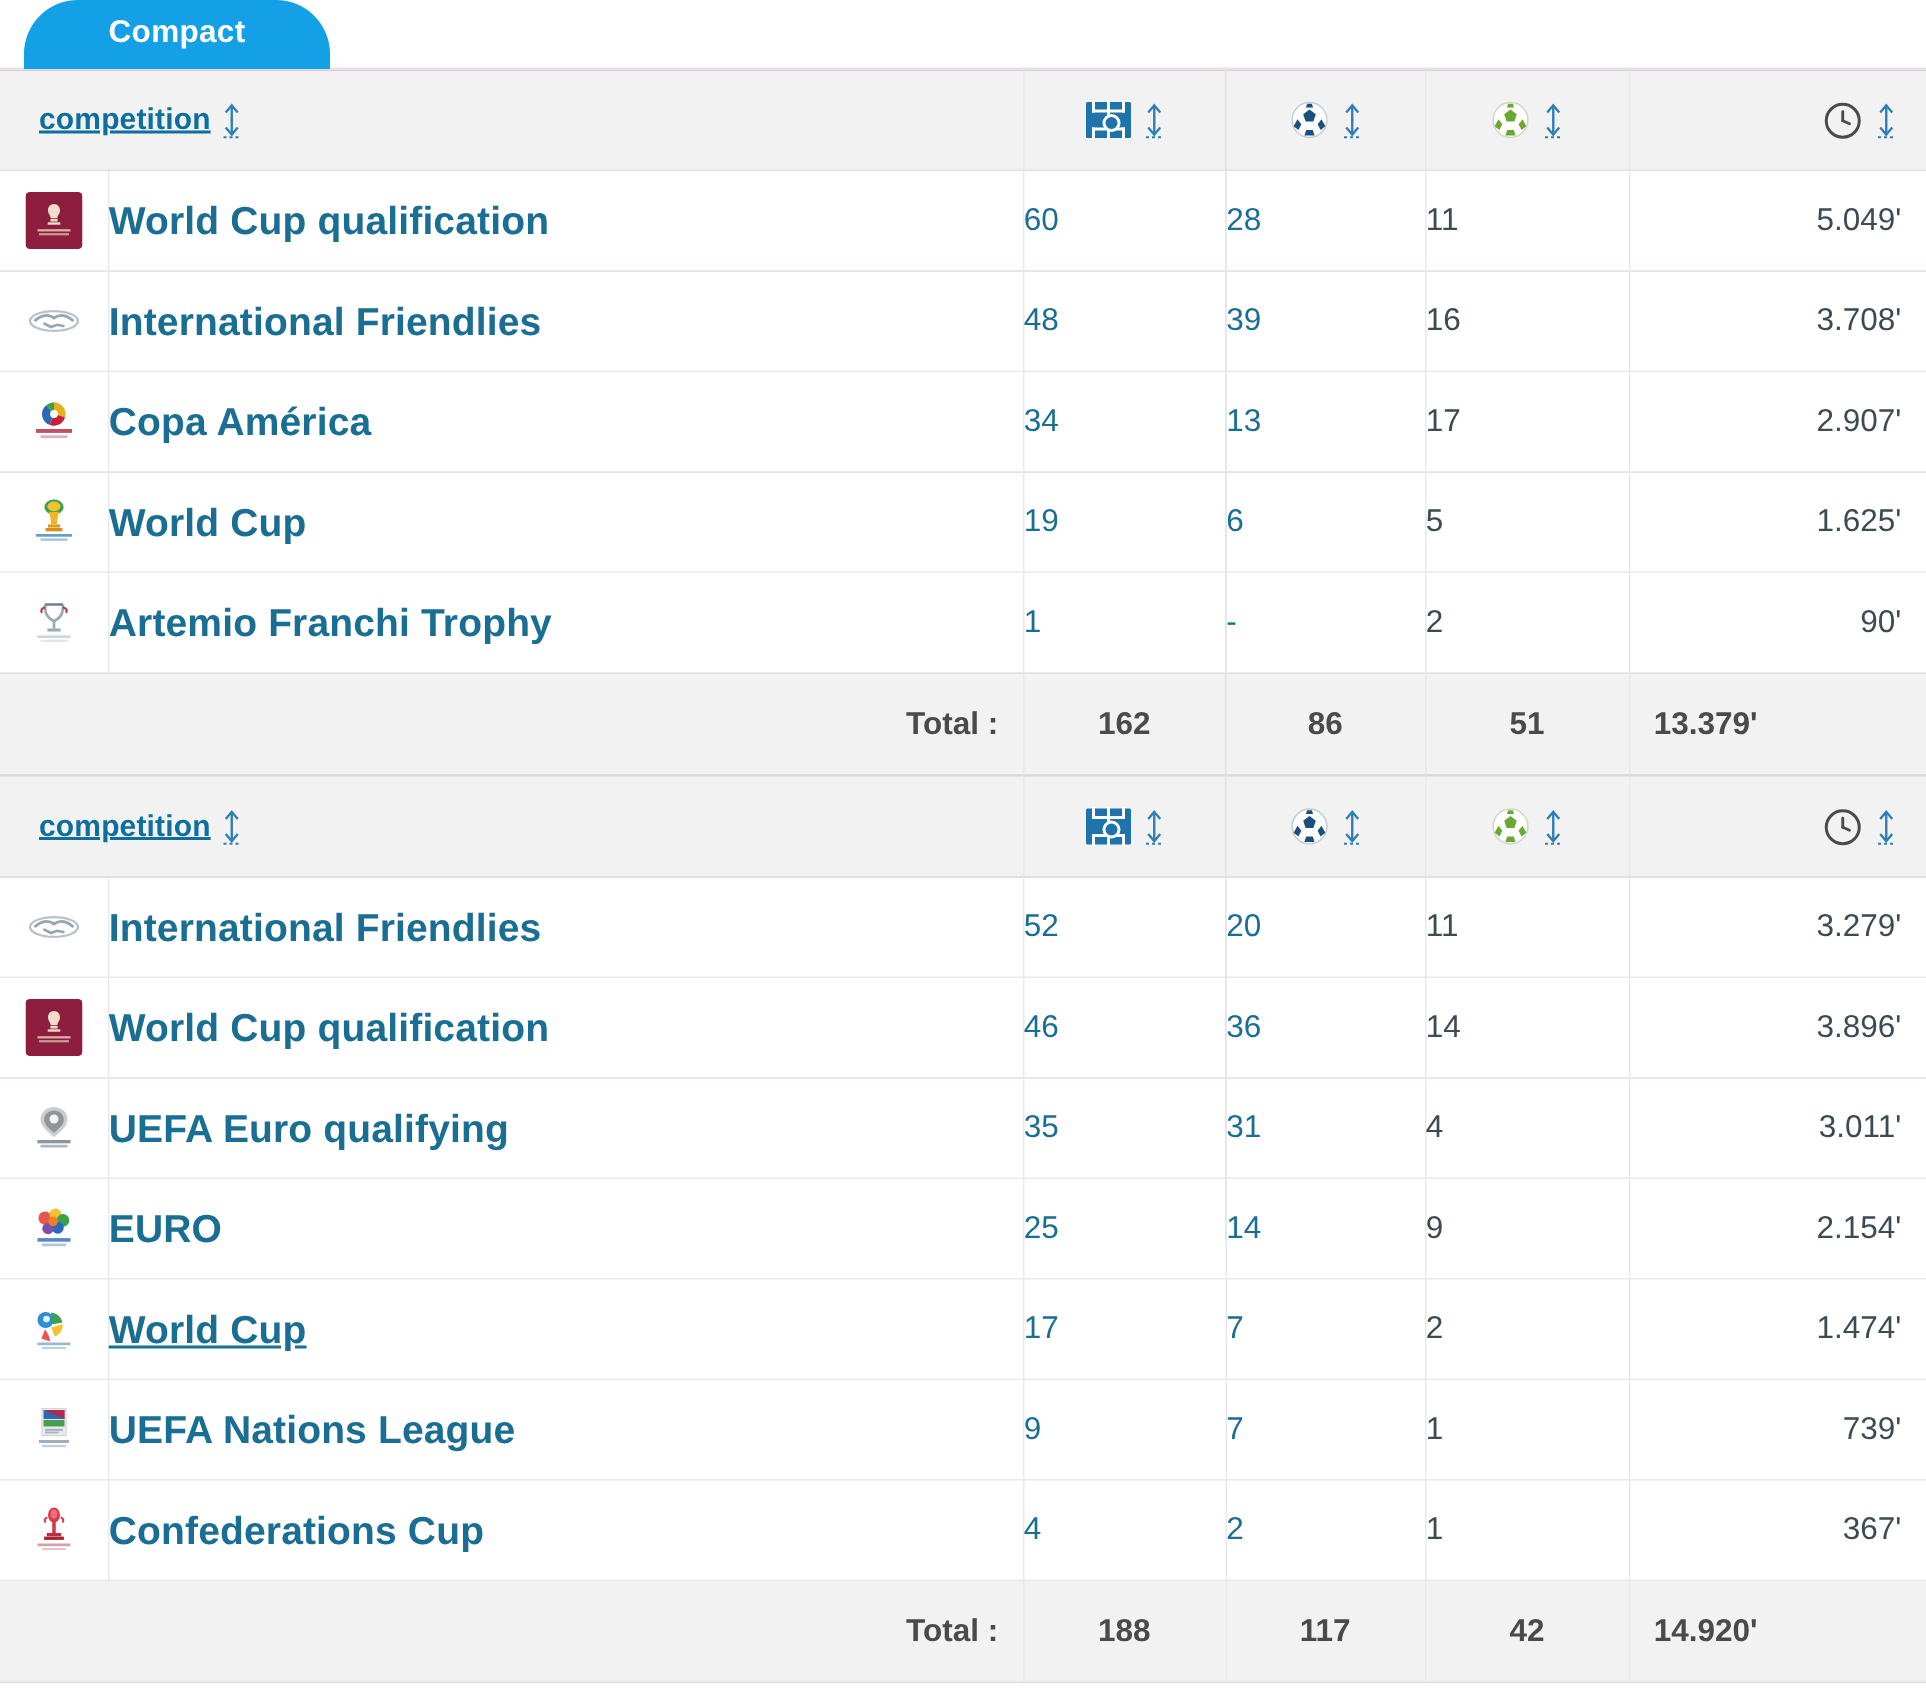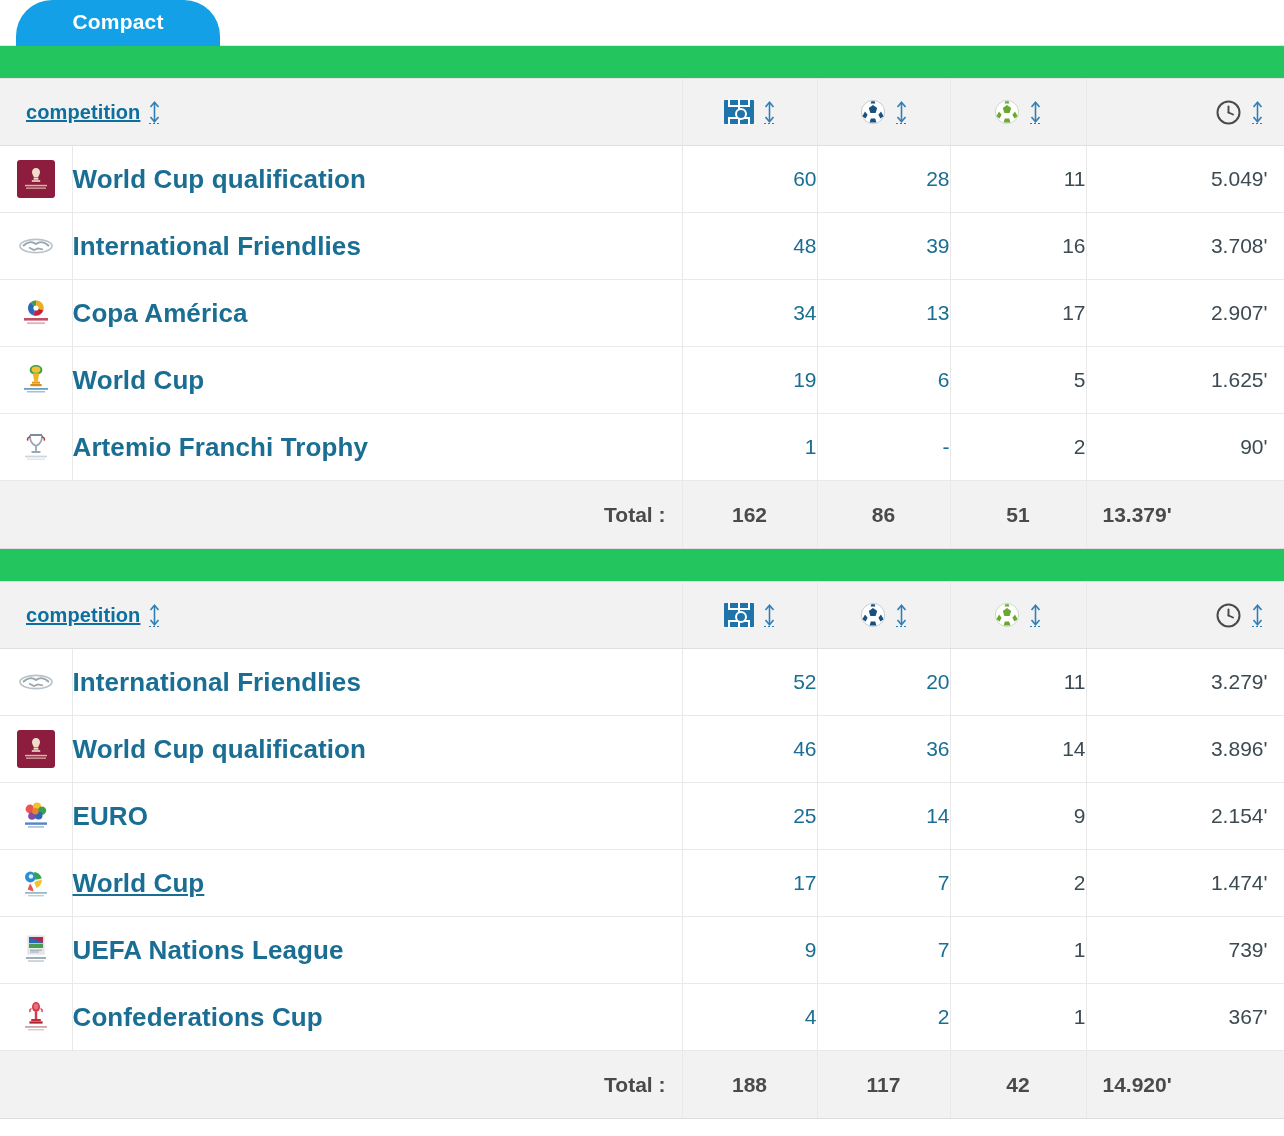--- a/index.html
+++ b/index.html
@@ -9,21 +9,21 @@
     height: 1136px;
     background: #ffffff;
     font-family: "Liberation Sans", sans-serif;
     overflow: hidden;
   }
 
   .page {
     position: relative;
     width: 1284px;
     height: 828px;
-    background: #22c55e;
+    background: #d946ef;
   }
 
   
   .tab-bar {
     position: relative;
     height: 46px;
     background: #ffffff;
     border-bottom: 1px solid #e4e4e4;
   }
 
@@ -59,21 +59,20 @@
     border: 1px solid #e8e8e8;
     border-bottom: none;
     z-index: -1;
   }
 
   
   table.stats {
     width: 1284px;
     border-collapse: collapse;
     table-layout: fixed;
-    margin-top: 32px;
   }
 
   table.stats td, table.stats th {
     border-right: 1px solid #e9e9e9;
     border-bottom: 1px solid #e9e9e9;
     vertical-align: middle;
   }
 
   
   col.c-logo  { width: 72px; }
@@ -188,21 +187,21 @@
     color: #1a6e93;
     font-size: 26px;
     font-weight: bold;
     letter-spacing: .1px;
     text-decoration: none;
     cursor: pointer;
   }
   .comp-name.hovered { text-decoration: underline; }
 
   td.num {
-    text-align: right;
+    text-align: left;
     font-size: 21px;
     color: #1a6e93;
     cursor: pointer;
   }
   td.num.plain {
     color: #3c4a52;
     cursor: default;
   }
   td.num.mins {
     text-align: right;
@@ -551,20 +550,34 @@
                   <rect x="9" y="27.4" width="20" height="1.5" fill="#e6cdb8" opacity=".7"></rect>
                 </svg></span></td>
             <td class="name-cell"><span class="comp-name">World Cup qualification</span></td>
             <td class="num">46</td>
             <td class="num">36</td>
             <td class="num plain">14</td>
             <td class="num mins">3.896'</td>
           </tr>
           <tr class="drow">
             <td class="logo-cell"><span class="comp-logo"><svg width="38" height="38" viewBox="0 0 38 38">
+                  <path d="M19 5c5 0 9 3.6 9 8.2 0 5.2-5.2 8.4-9 12-3.8-3.6-9-6.8-9-12C10 8.6 14 5 19 5z" fill="#c9ced2"></path>
+                  <path d="M19 7.4c3.6 0 6.6 2.6 6.6 6 0 3.9-3.9 6.3-6.6 9-2.7-2.7-6.6-5.1-6.6-9 0-3.4 3-6 6.6-6z" fill="#8e969c"></path>
+                  <circle cx="19" cy="13" r="3" fill="#f2f2f2"></circle>
+                  <rect x="8" y="27" width="22" height="2.2" fill="#6e7a84" opacity=".8"></rect>
+                  <rect x="10" y="30.2" width="18" height="1.8" fill="#9aa4ac" opacity=".8"></rect>
+                </svg></span></td>
+            <td class="name-cell"><span class="comp-name">UEFA Euro qualifying</span></td>
+            <td class="num">35</td>
+            <td class="num">31</td>
+            <td class="num plain">4</td>
+            <td class="num mins">3.011'</td>
+          </tr>
+          <tr class="drow">
+            <td class="logo-cell"><span class="comp-logo"><svg width="38" height="38" viewBox="0 0 38 38">
                   <circle cx="13" cy="12" r="4.4" fill="#e8564f"></circle>
                   <circle cx="20" cy="9.6" r="4" fill="#f2c230"></circle>
                   <circle cx="25" cy="13.6" r="4.2" fill="#3aa14c"></circle>
                   <circle cx="21.5" cy="18.5" r="4" fill="#2a69b8"></circle>
                   <circle cx="15" cy="19" r="3.8" fill="#7e4ea8"></circle>
                   <circle cx="18.4" cy="14.2" r="3.2" fill="#f07f2a"></circle>
                   <rect x="8" y="25.4" width="22" height="2.4" fill="#2a69b8" opacity=".8"></rect>
                   <rect x="11" y="29" width="16" height="1.8" fill="#9fb7d1" opacity=".8"></rect>
                 </svg></span></td>
             <td class="name-cell"><span class="comp-name">EURO</span></td>

